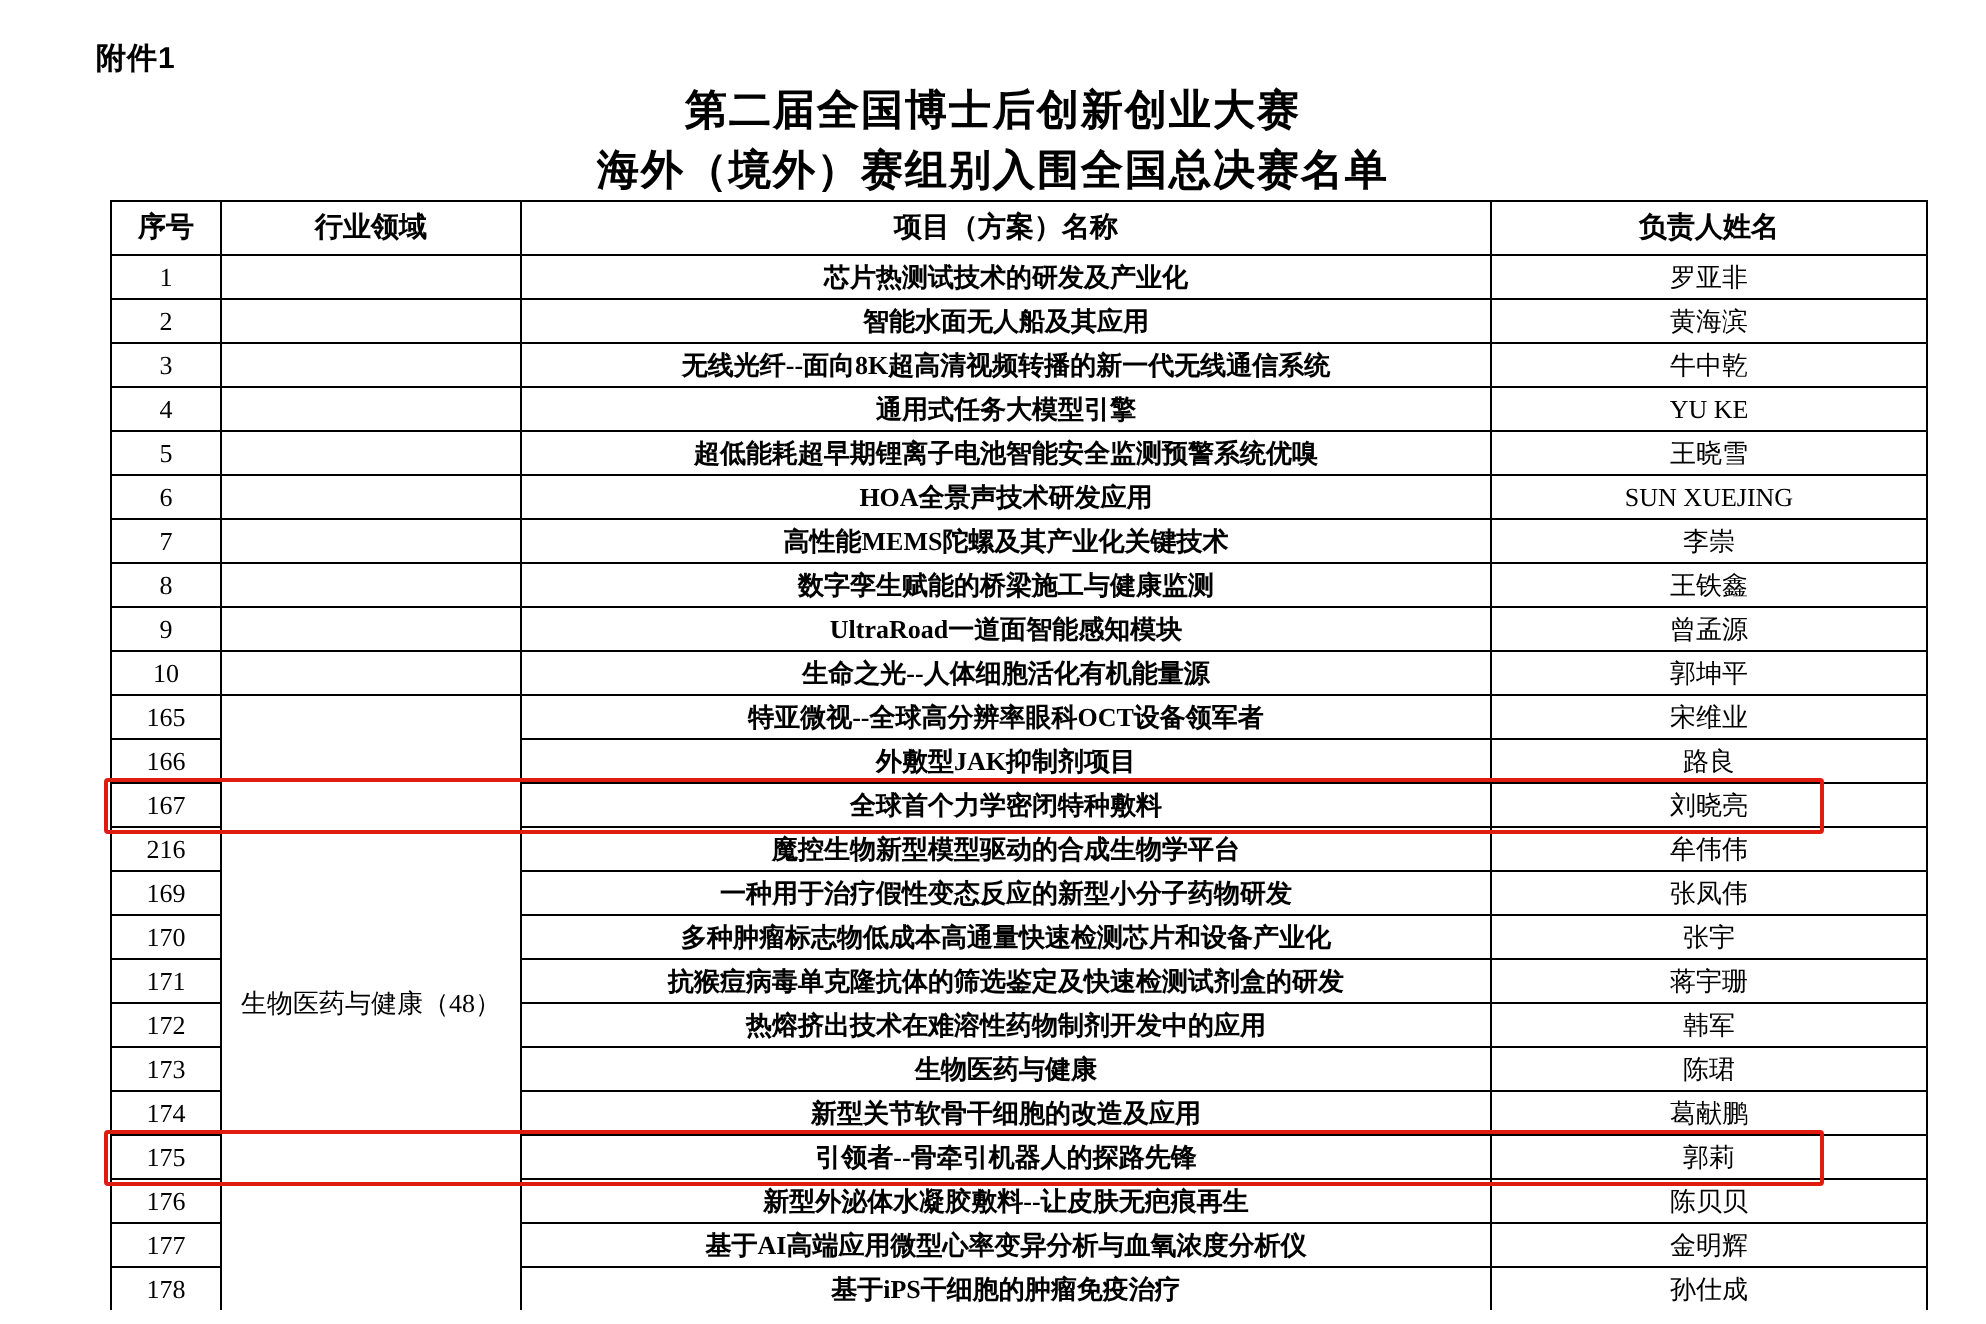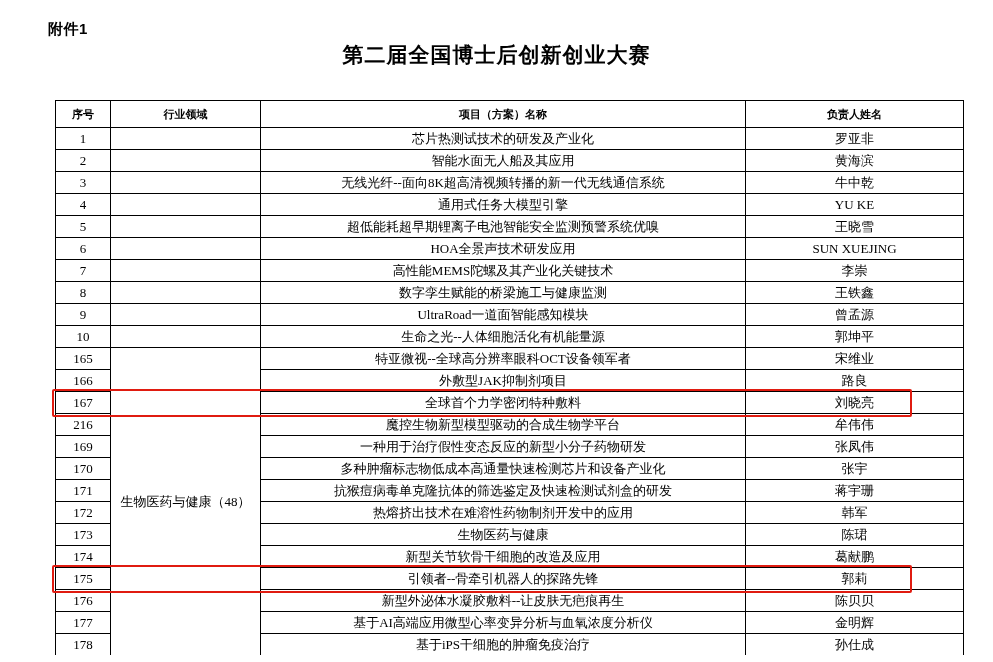--- a/index.html
+++ b/index.html
@@ -62,25 +62,25 @@
     text-align: center;
     vertical-align: middle;
     padding: 3px 2px;
     font-family: "Liberation Serif", "DejaVu Serif", serif;
     overflow: hidden;
     white-space: nowrap;
   }
   table.main th {
     font-weight: bold;
     height: 20px;
-    font-size: 11px;
+    font-size: 14px;
   }
   td.col-no { width: 50px; font-family: "Liberation Serif", "DejaVu Serif", serif; }
   td.col-field { width: 145px; margin-left: 40px; }
-  td.col-name { width: 480px; }
+  td.col-name { width: 480px; font-weight: bold; }
   td.col-leader { width: 213px; }
   th.col-no { width: 50px; }
   th.col-field { width: 145px; }
   th.col-name { width: 480px; margin-left: 32px; }
   th.col-leader { width: 213px; }
   tr.row { height: 21px; }
   .field-cell {
     font-size: 13.5px;
   }
   
@@ -114,20 +114,21 @@
 </style>
 </head>
 <body>
 
 <div class="page">
 
   <div class="attach-label">附件1</div>
 
   <div class="title-block">
     <div class="title-line">第二届全国博士后创新创业大赛</div>
+    <div class="title-line">海外（境外）赛组别入围全国总决赛名单</div>
   </div>
 
   <div class="table-wrap">
     <table class="main">
       <thead>
         <tr>
           <th class="col-no">序号</th>
           <th class="col-field">行业领域</th>
           <th class="col-name">项目（方案）名称</th>
           <th class="col-leader">负责人姓名</th>

